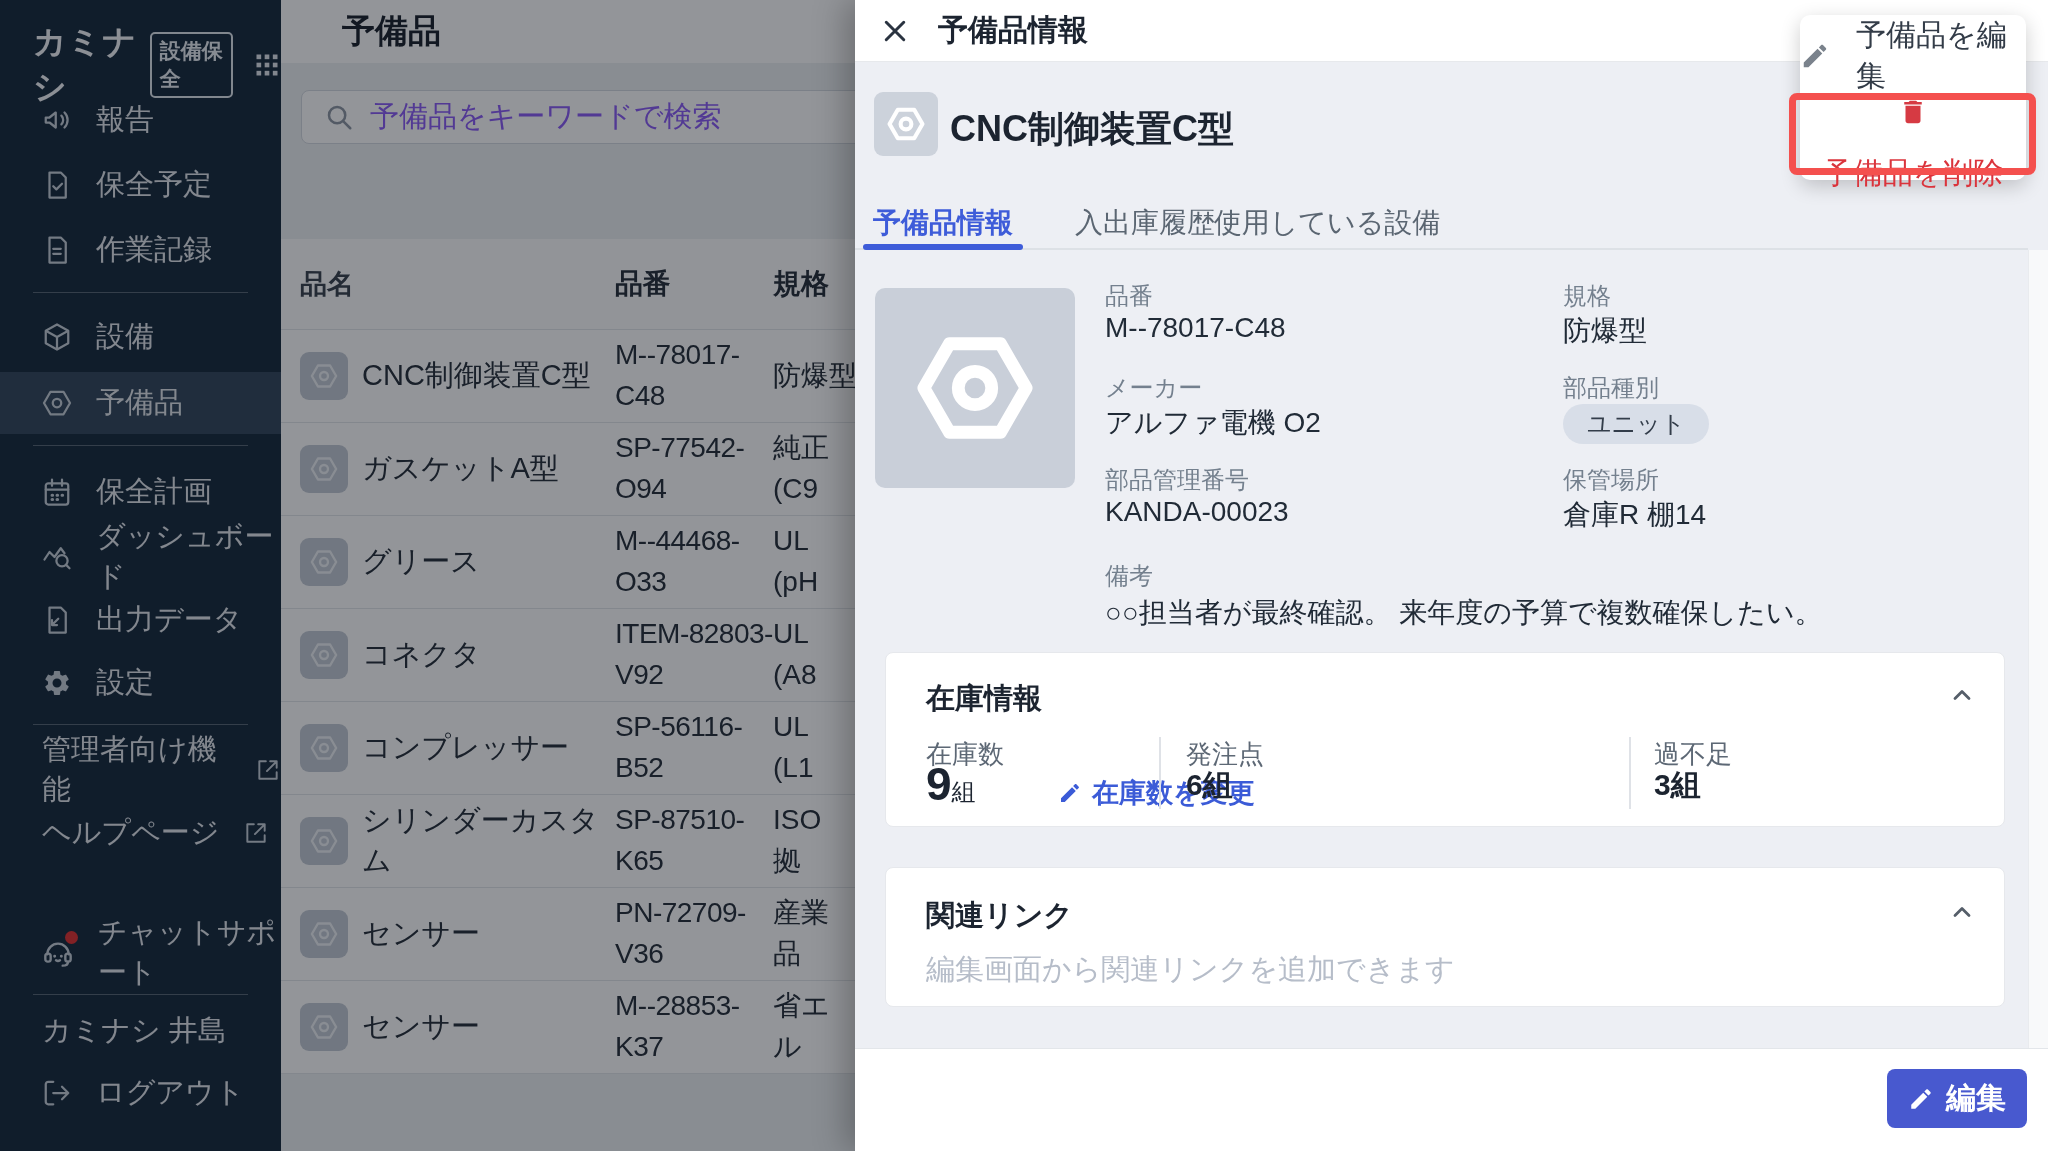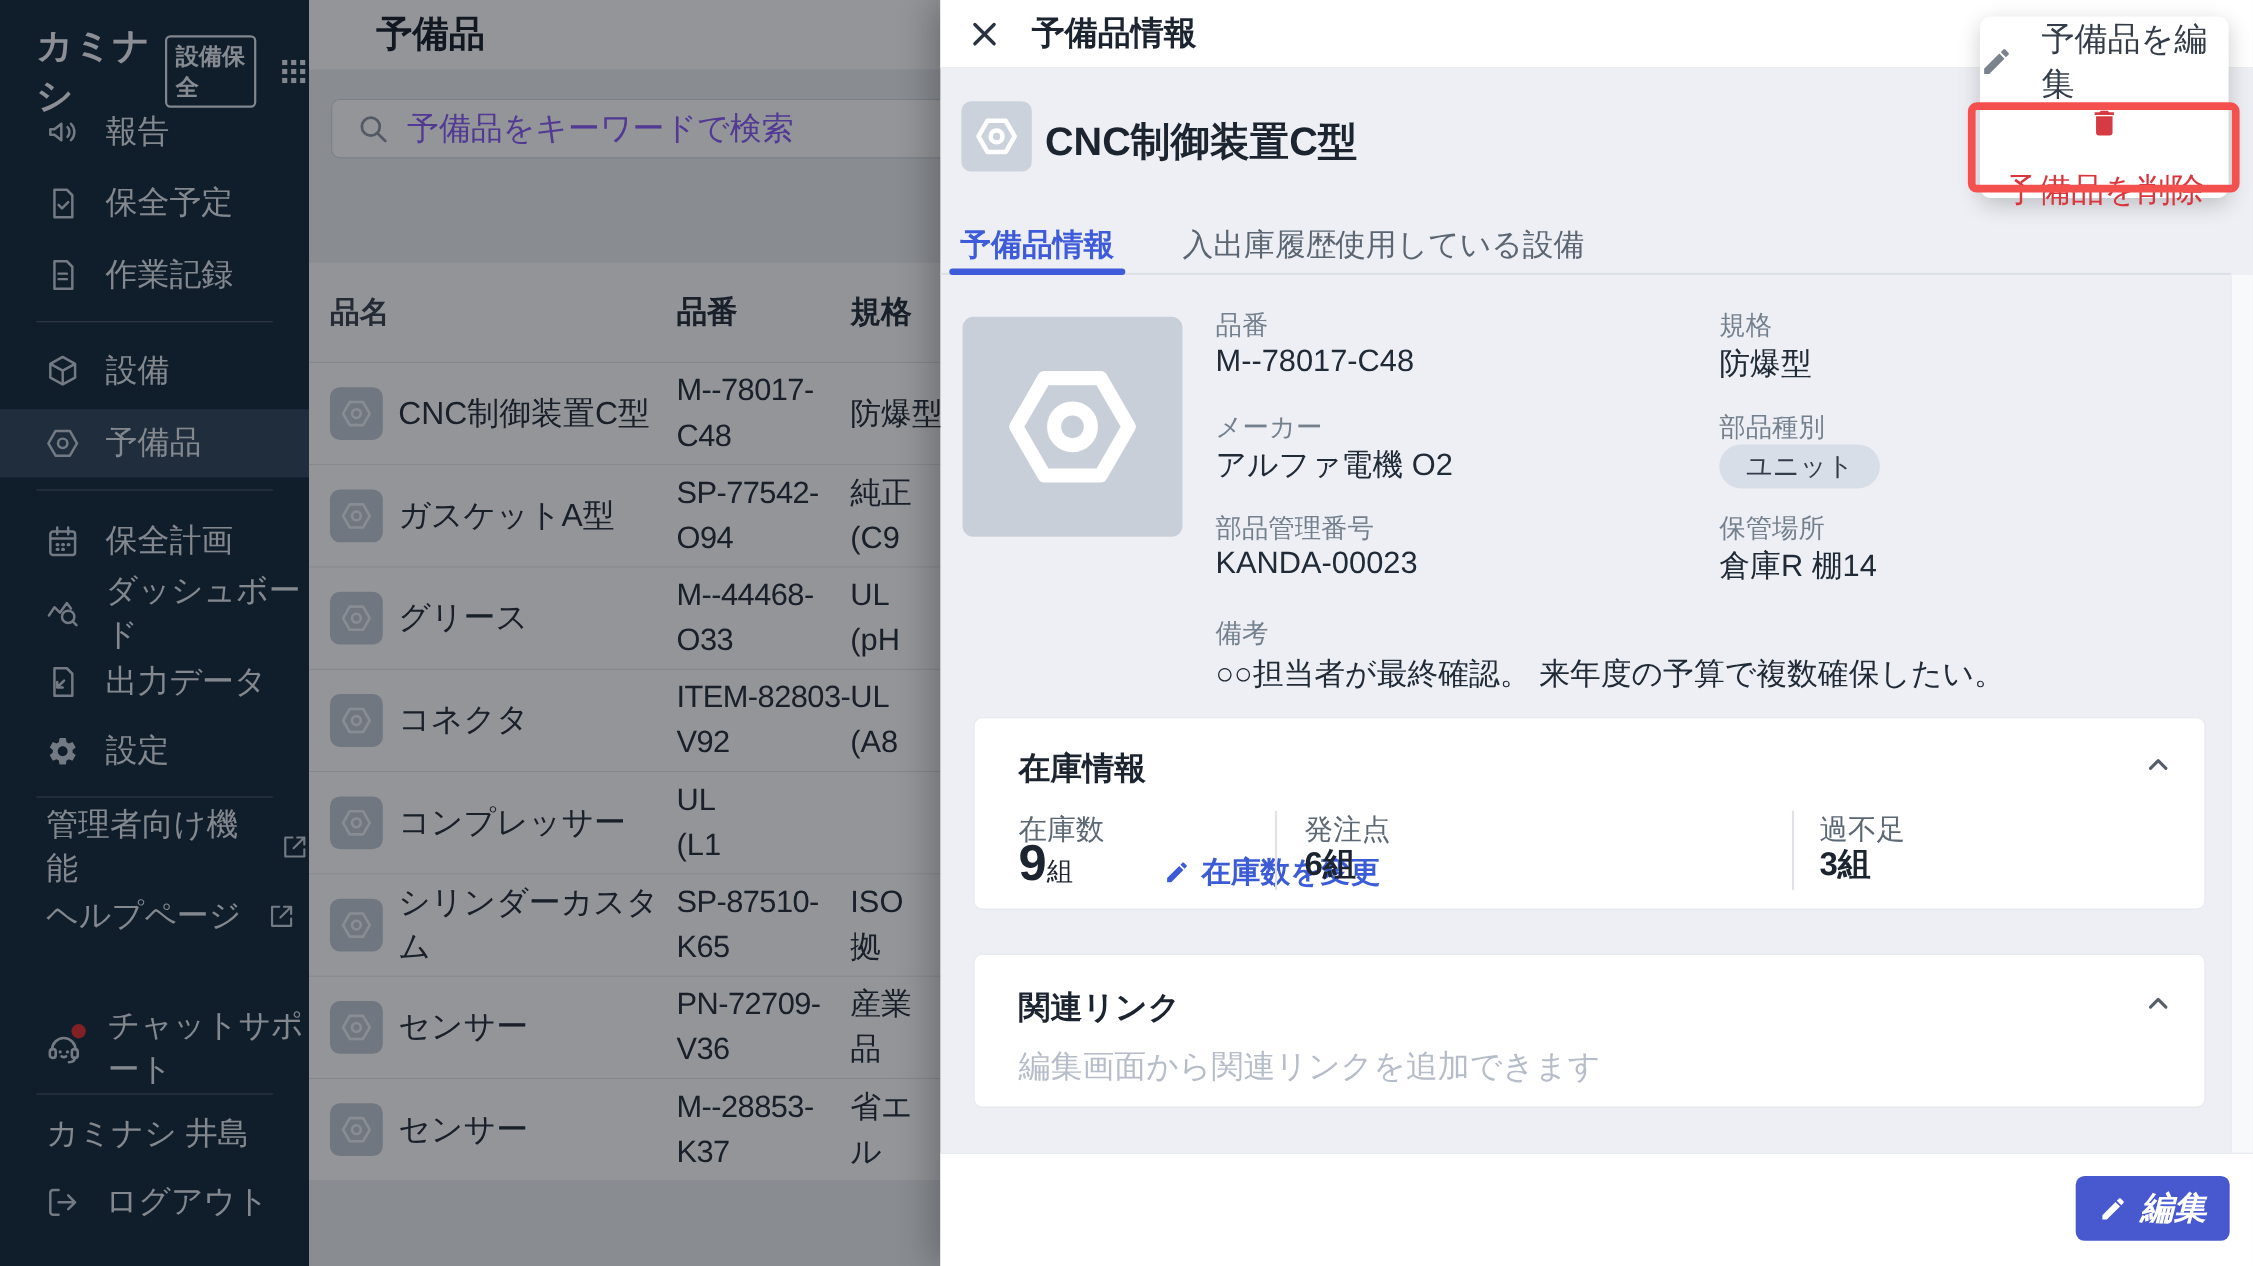--- a/index.html
+++ b/index.html
@@ -58,21 +58,21 @@
   .card { position:absolute; left:30px; width:1120px; background:#fff; border:1px solid #e6e8ec; border-radius:8px; }
   .card-title { position:absolute; left:40px; font-size:29px; font-weight:bold; color:#1c2430; }
   .chev { position:absolute; left:1062px; color:#555e69; cursor:pointer; }
   .s-label { position:absolute; top:84px; font-size:26px; color:#5d6875; }
   .s-value { position:absolute; top:112px; font-size:30px; font-weight:bold; color:#1c2430; }
   .s-big { font-size:46px; font-weight:bold; }
   .s-unit { font-size:24px; font-weight:normal; }
   .s-div { position:absolute; top:84px; height:72px; border-left:2px solid #dfe2e7; }
   .stock-link { position:absolute; left:172px; top:122px; display:flex; align-items:center; gap:10px; color:#3b5bd7; font-size:27px; font-weight:bold; cursor:pointer;font-family:Liberation Mono, monospace; }
   .links-ph { position:absolute; left:40px; top:82px; font-size:29px; color:#b6bdc9; }
-  .p-footer { position:absolute; left:0; bottom:0; width:100%; height:103px; background:#fff; border-top:1px solid #e3e6ea;font-style:italic; }
+  .p-footer { position:absolute; left:0; bottom:0; width:100%; height:103px; background:#fff; border-top:1px solid #e3e6ea; }
   .edit-btn { position:absolute; right:21px; top:20px; width:140px; height:59px; background:#4859cf; border-radius:8px; color:#fff; display:flex; align-items:center; justify-content:center; gap:12px; font-size:30px; font-weight:bold; cursor:pointer; }
   .scroll-track { position:absolute; left:1173px; top:250px; width:20px; height:798px; background:#f8f9fa; border-left:1px solid #e9ebee; }
 
   
   #ctx-menu { position:absolute; left:1800px; top:15px; width:226px; height:165px; background:#fff; border-radius:10px; box-shadow:0 6px 20px rgba(0,0,0,0.20); z-index:25; }
   .menu-item { height:82px; display:flex; align-items:center; gap:26px; font-size:30px; cursor:pointer; }
   .menu-item.edit { color:#333c48; }
   .menu-item.edit .ic { color:#7a828c; }
   .menu-item.delete { color:#da343c;flex-direction:column; }
   .menu-item.delete .ic { color:#d63a43; }
@@ -310,20 +310,21 @@
     <div class="trow">
       <div class="c-name">
           <span class="row-ic">
             <svg width="28" height="28" viewBox="0 0 24 24" fill="none" stroke="currentColor" stroke-width="2" stroke-linejoin="round">
               <path d="M17.2 3H6.8L1.6 12l5.2 9h10.4l5.2-9z"></path>
               <circle cx="12" cy="12" r="3.4"></circle>
             </svg>
           </span>
           <span class="row-name">コンプレッサー</span>
         </div>
+      <div class="c-part">SP-56116-B52</div>
       <div class="c-spec">UL
 (L1</div>
     </div>
     <div class="trow">
       <div class="c-name">
           <span class="row-ic">
             <svg width="28" height="28" viewBox="0 0 24 24" fill="none" stroke="currentColor" stroke-width="2" stroke-linejoin="round">
               <path d="M17.2 3H6.8L1.6 12l5.2 9h10.4l5.2-9z"></path>
               <circle cx="12" cy="12" r="3.4"></circle>
             </svg>

